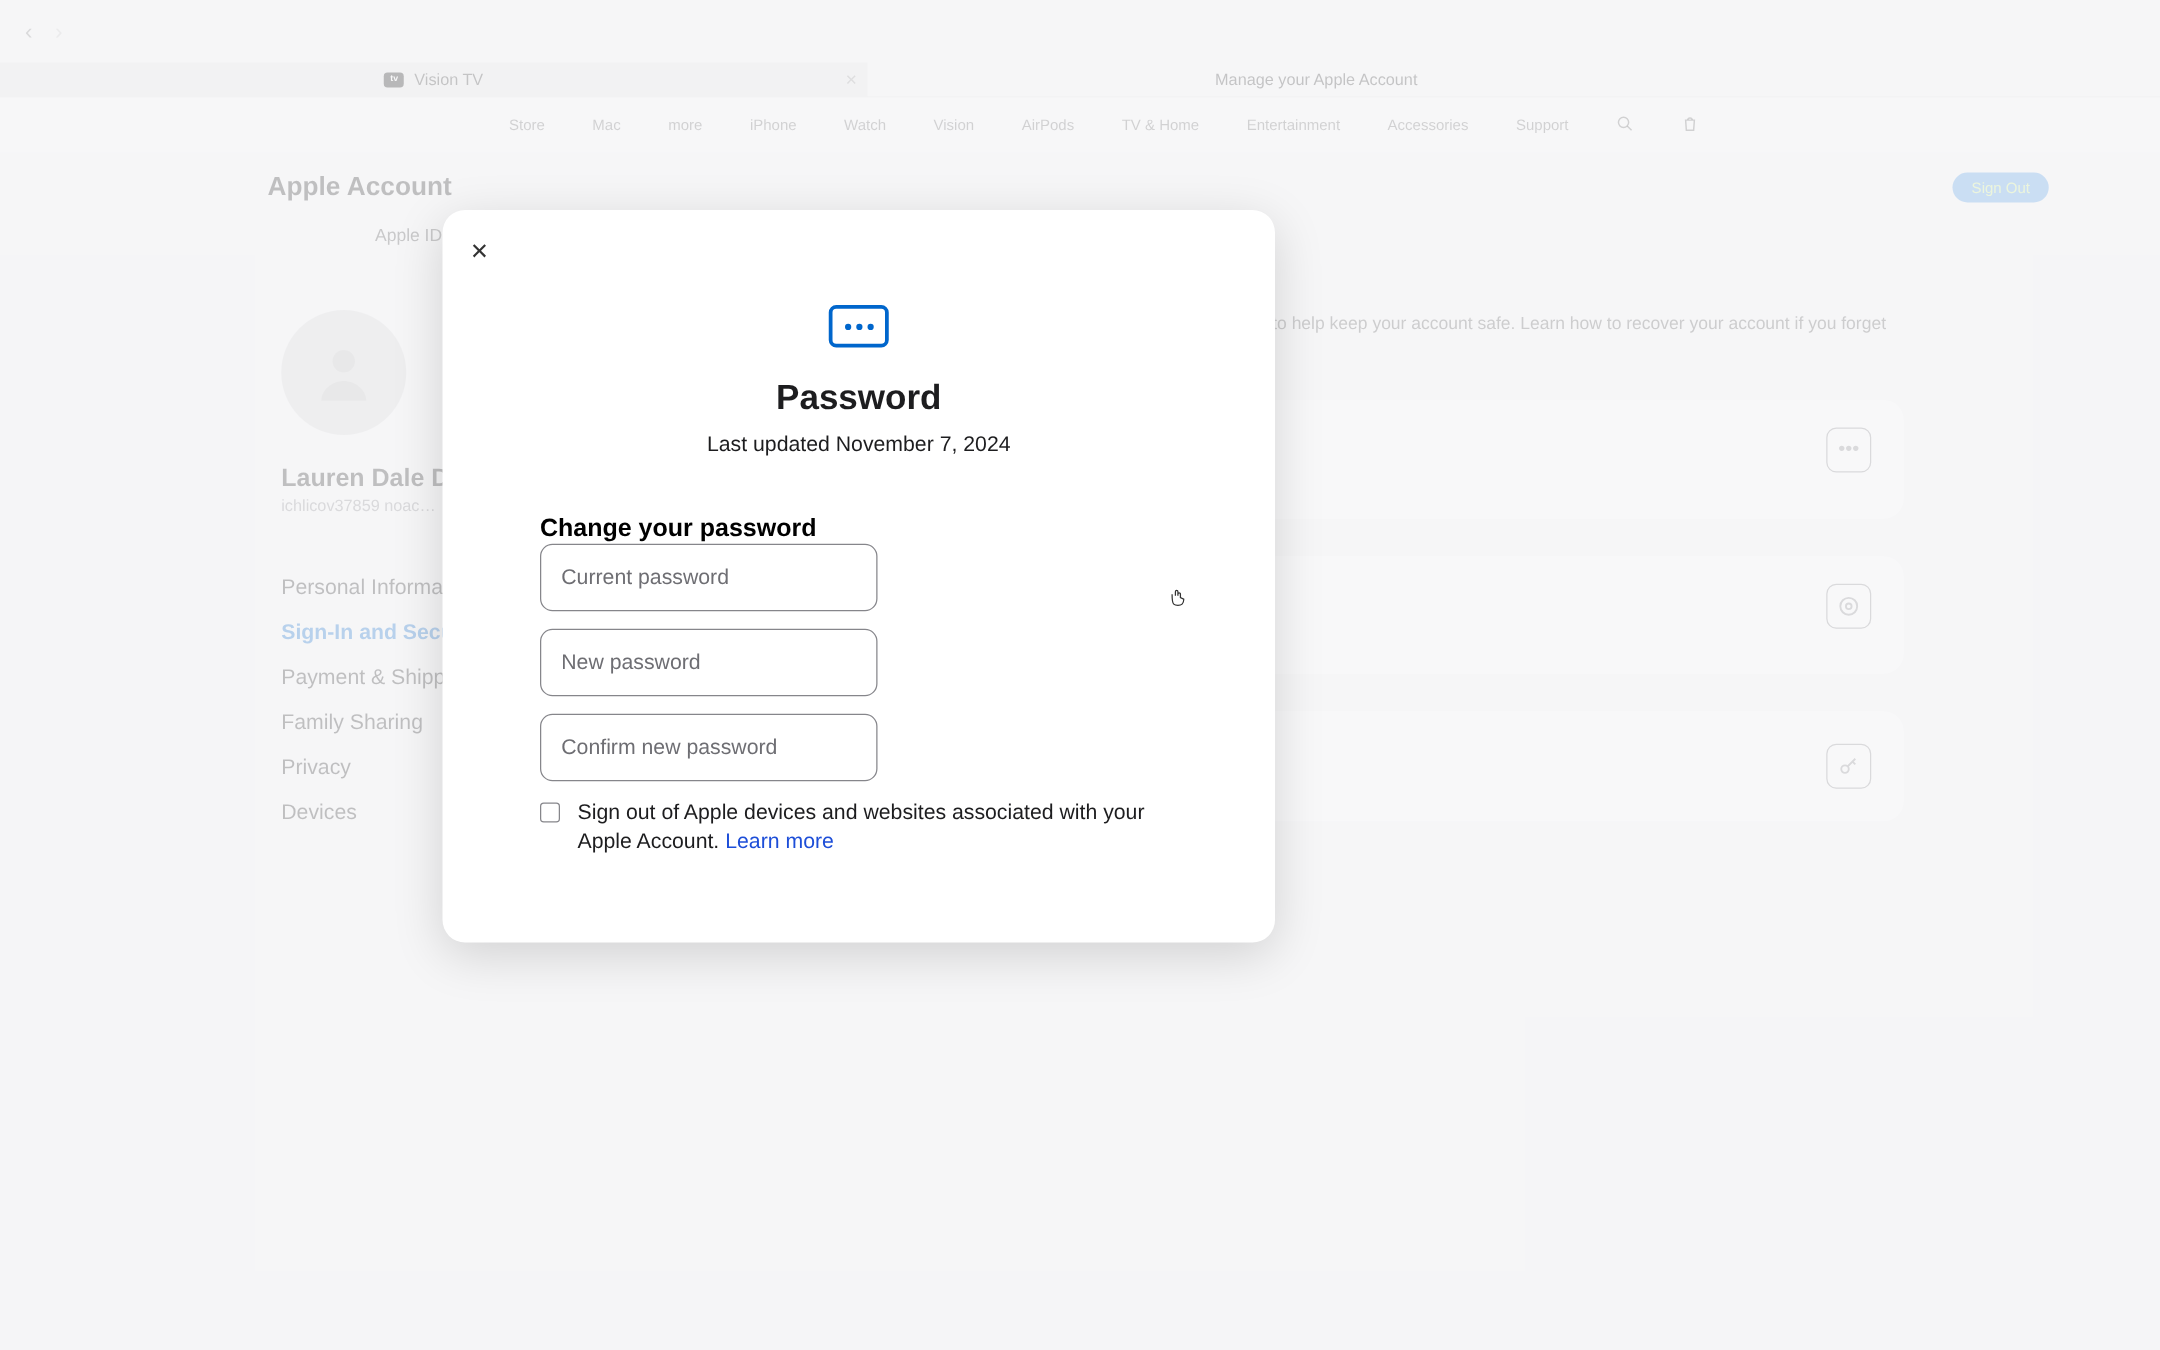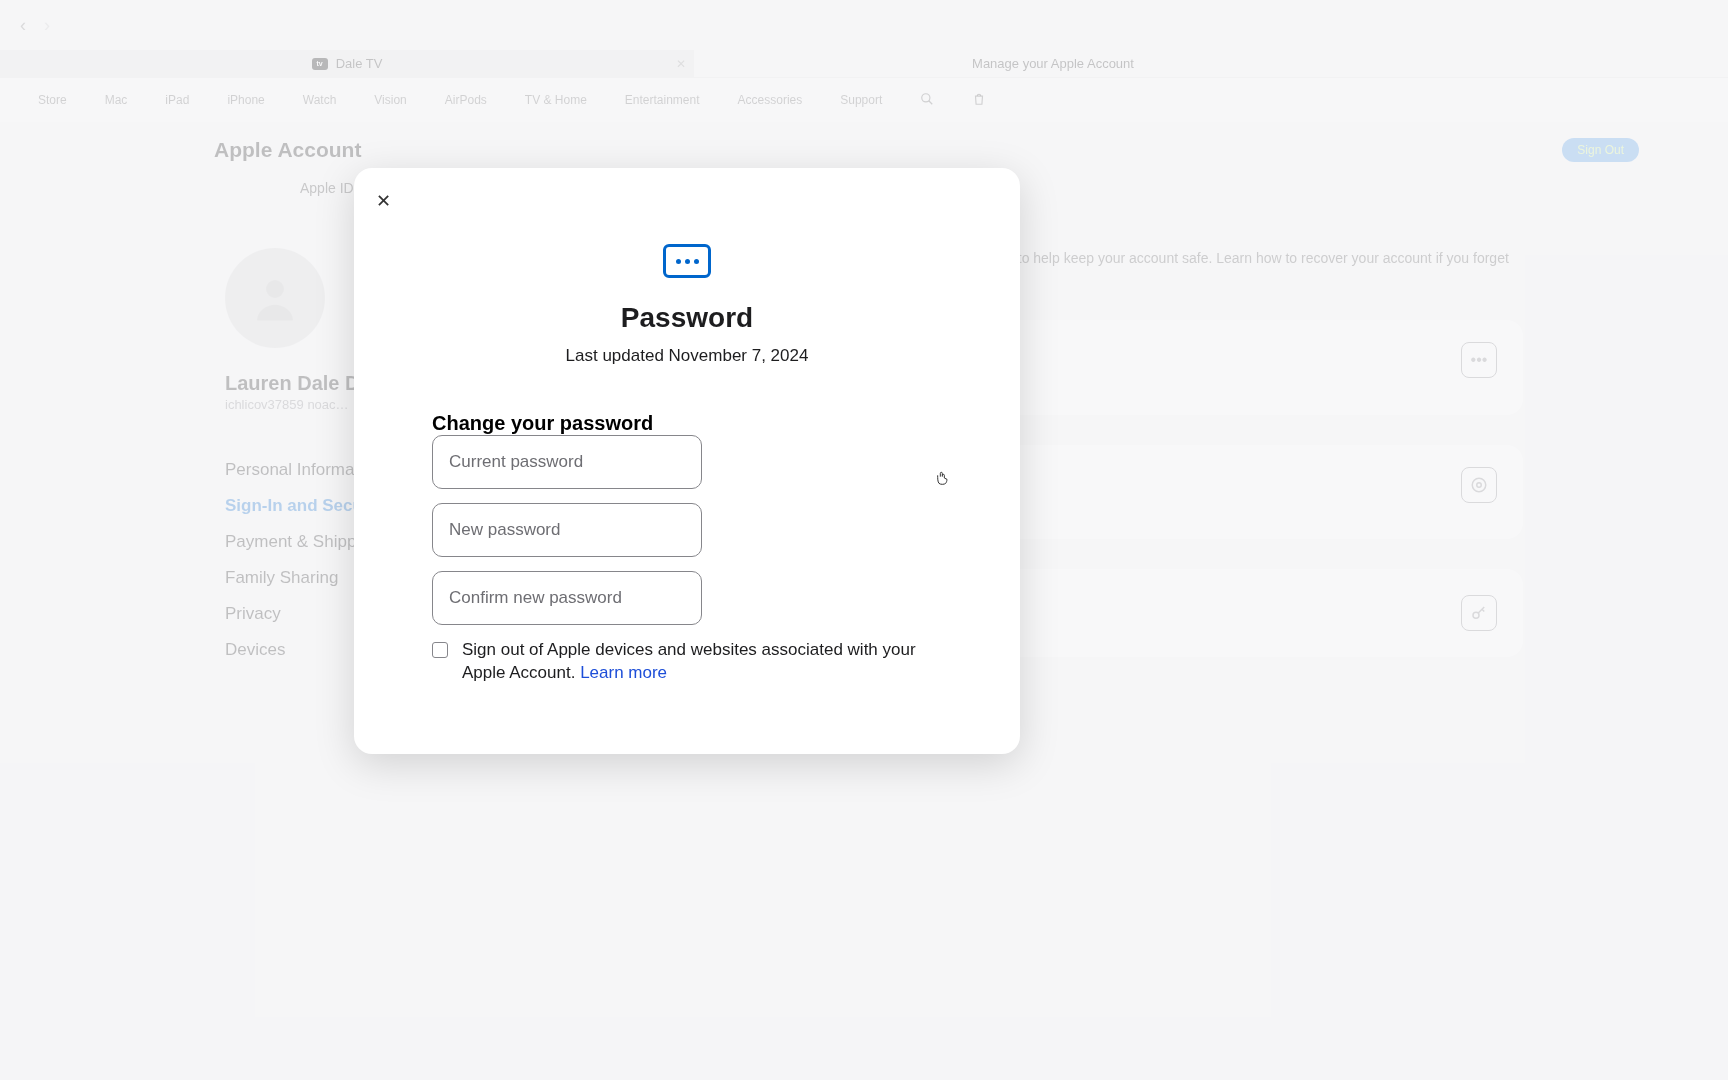--- a/index.html
+++ b/index.html
@@ -96,20 +96,21 @@
       top: 78px;
       left: 0;
       right: 0;
       bottom: 0;
     }
 
     .global-nav {
       height: 44px;
       display: flex;
       align-items: center;
+      justify-content: center;
       gap: 38px;
       font-size: 12px;
       color: rgba(0,0,0,0.6);
       background: rgba(250,250,250,0.9);
     }
     .gn-item {
       cursor: pointer;
     }
     .gn-logo {
       font-size: 16px;
@@ -340,35 +341,35 @@
 <div class="browser-nav">
   <span class="nav-arrow">‹</span>
   <span class="nav-arrow fwd">›</span>
 </div>
 
 <div class="tab-bar">
   <div class="tab">
     <span class="tab-icon">
         <span class="tv-icon">tv</span>
       </span>
-    <span>Dale TV</span>
+    <span>Vision TV</span>
     <span class="tab-close">✕</span>
   </div>
   <div class="tab">
     <span class="tab-icon apple-glyph"></span>
     <span>Manage your Apple Account</span>
   </div>
 </div>
 
 <div class="page">
   <div class="global-nav">
     <span class="gn-logo gn-item"></span>
     <span class="gn-item">Store</span>
     <span class="gn-item">Mac</span>
-    <span class="gn-item">iPad</span>
+    <span class="gn-item">more</span>
     <span class="gn-item">iPhone</span>
     <span class="gn-item">Watch</span>
     <span class="gn-item">Vision</span>
     <span class="gn-item">AirPods</span>
     <span class="gn-item">TV &amp; Home</span>
     <span class="gn-item">Entertainment</span>
     <span class="gn-item">Accessories</span>
     <span class="gn-item">Support</span>
     <span class="gn-item">
       <svg width="14" height="14" viewBox="0 0 24 24" fill="none" stroke="currentColor" stroke-width="2">

